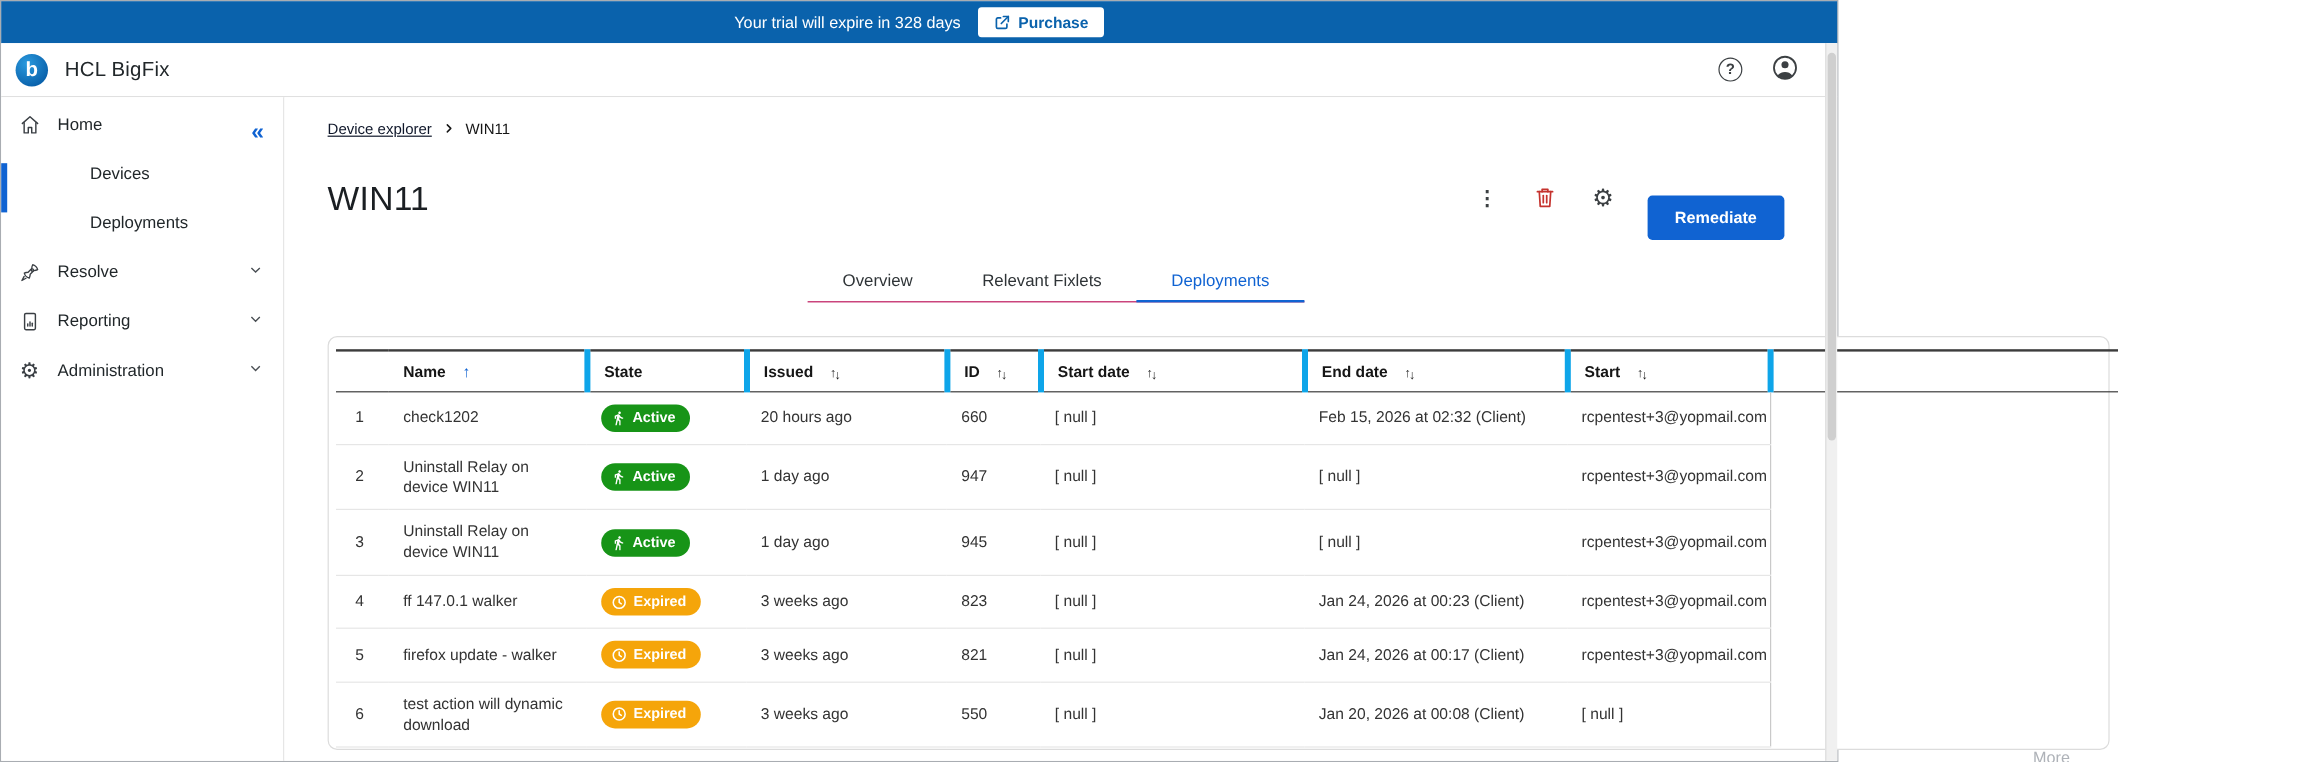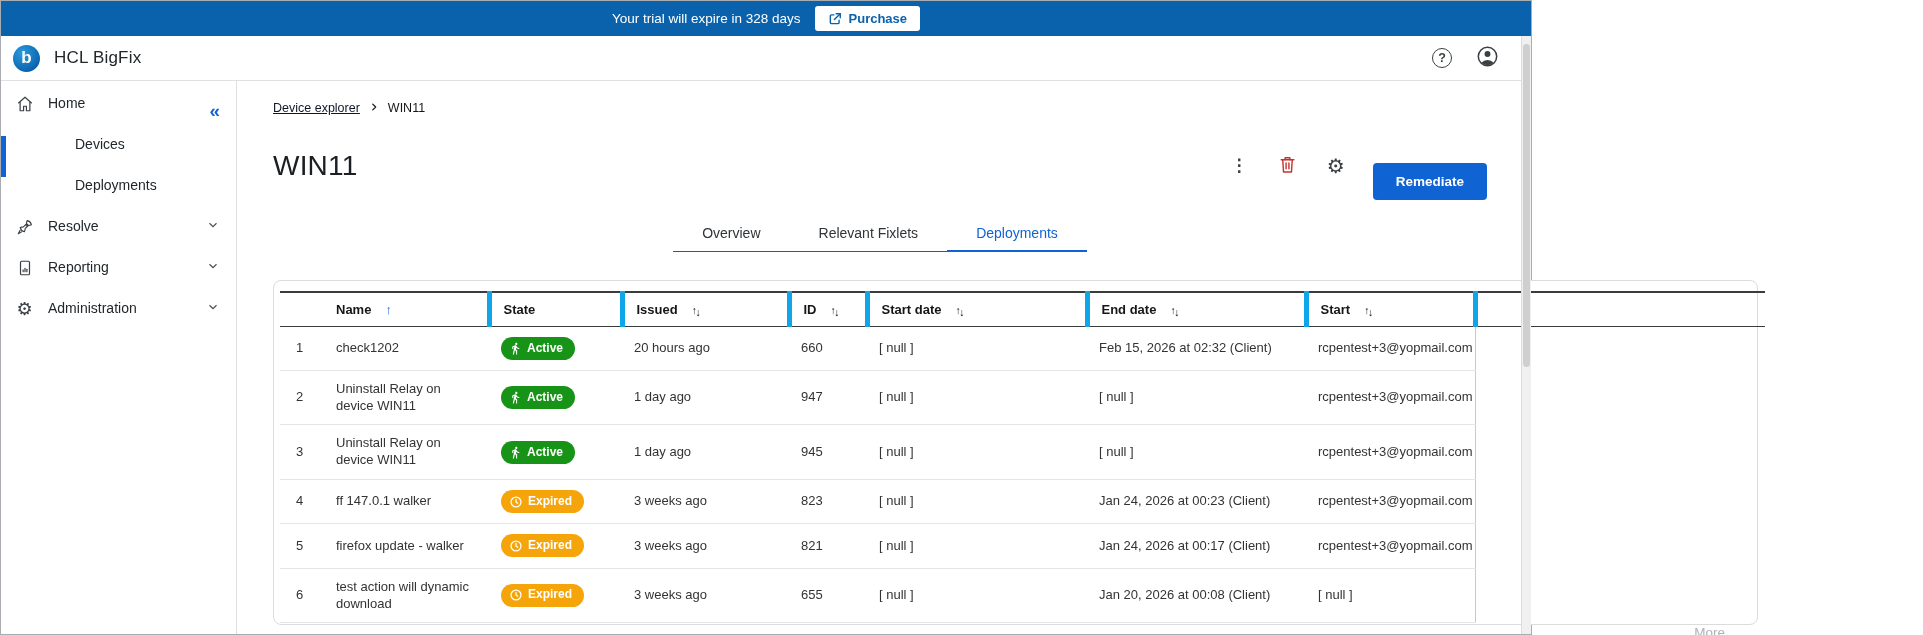--- a/index.html
+++ b/index.html
@@ -347,21 +347,21 @@
               <td><span class="pill pill-expired">
                     <span>
                       <svg width="14" height="14" viewBox="0 0 24 24" fill="none" stroke="#fff" stroke-width="2.2" stroke-linecap="round">
                         <circle cx="12" cy="12" r="8.5"></circle>
                         <path d="M12 7.5V12l3 2"></path>
                       </svg>
                     </span>
                     <span>Expired</span>
                   </span></td>
               <td>3 weeks ago</td>
-              <td>655</td>
+              <td>550</td>
               <td>[ null ]</td>
               <td>Jan 20, 2026 at 00:08 (Client)</td>
               <td>[ null ]</td>
               <td class="empty-col"></td>
             </tr>
           </tbody>
         </table>
         <div class="card-footer">
           <button class="more-link">More</button>
         </div>

